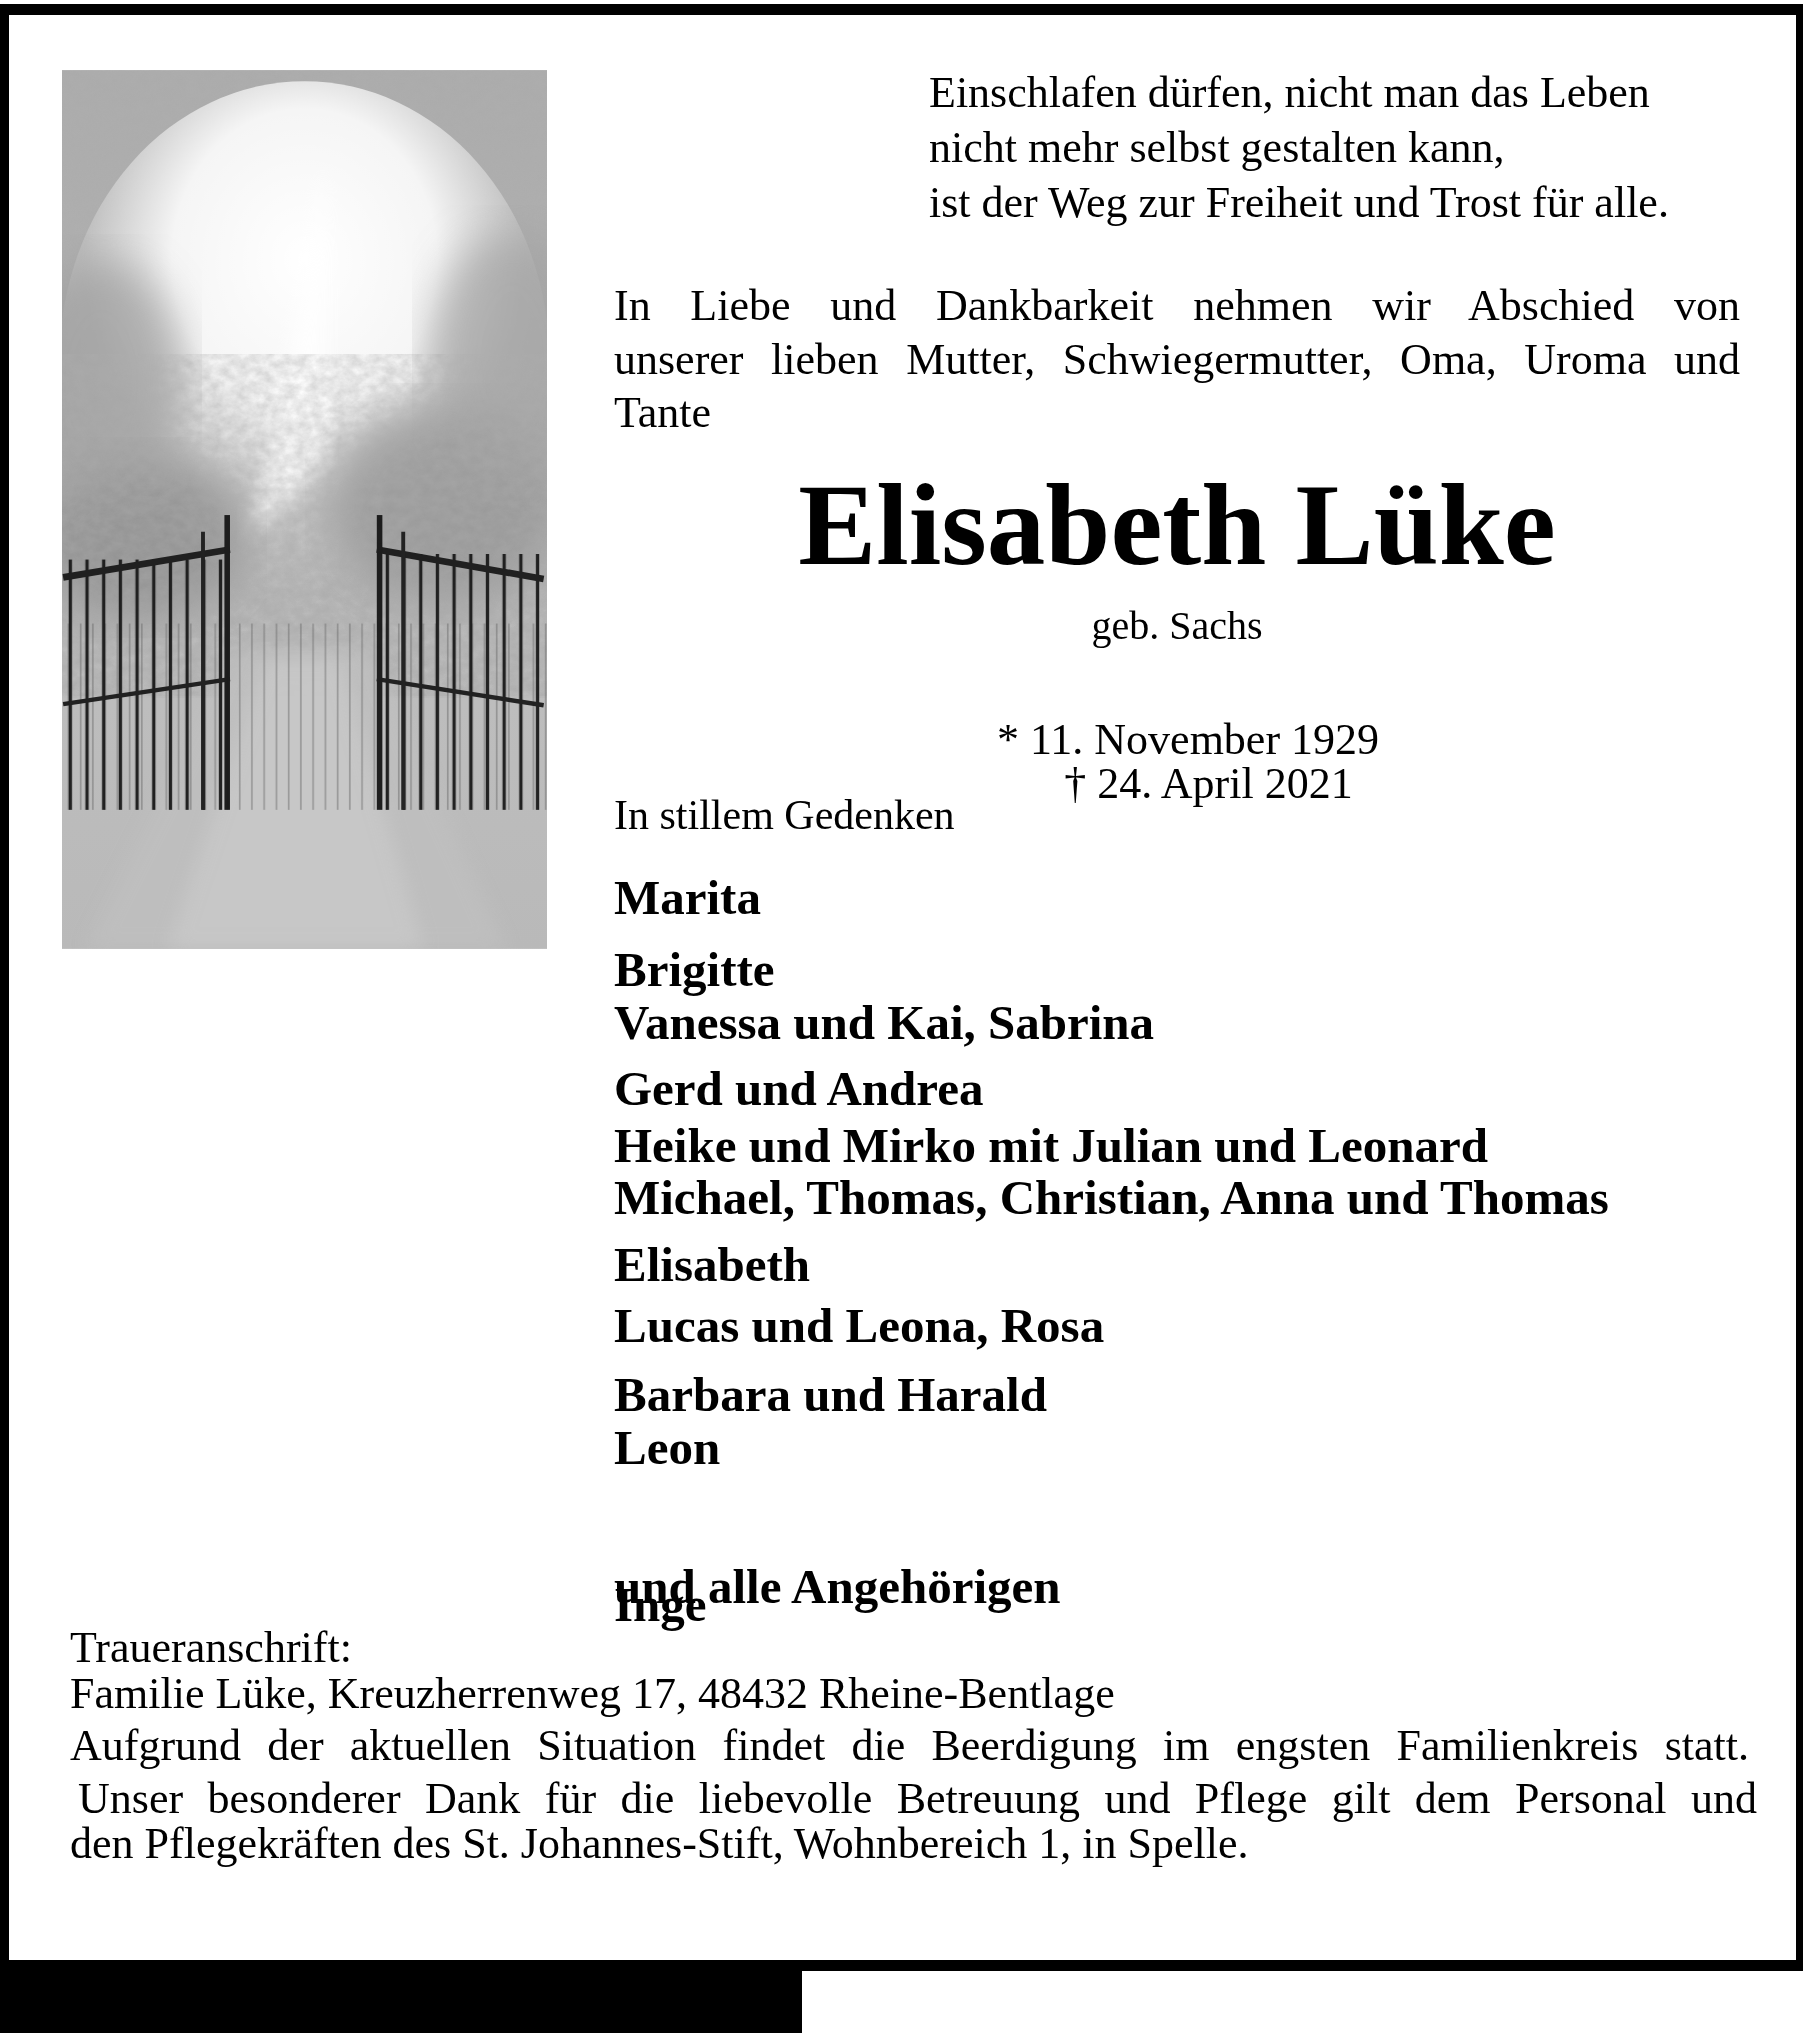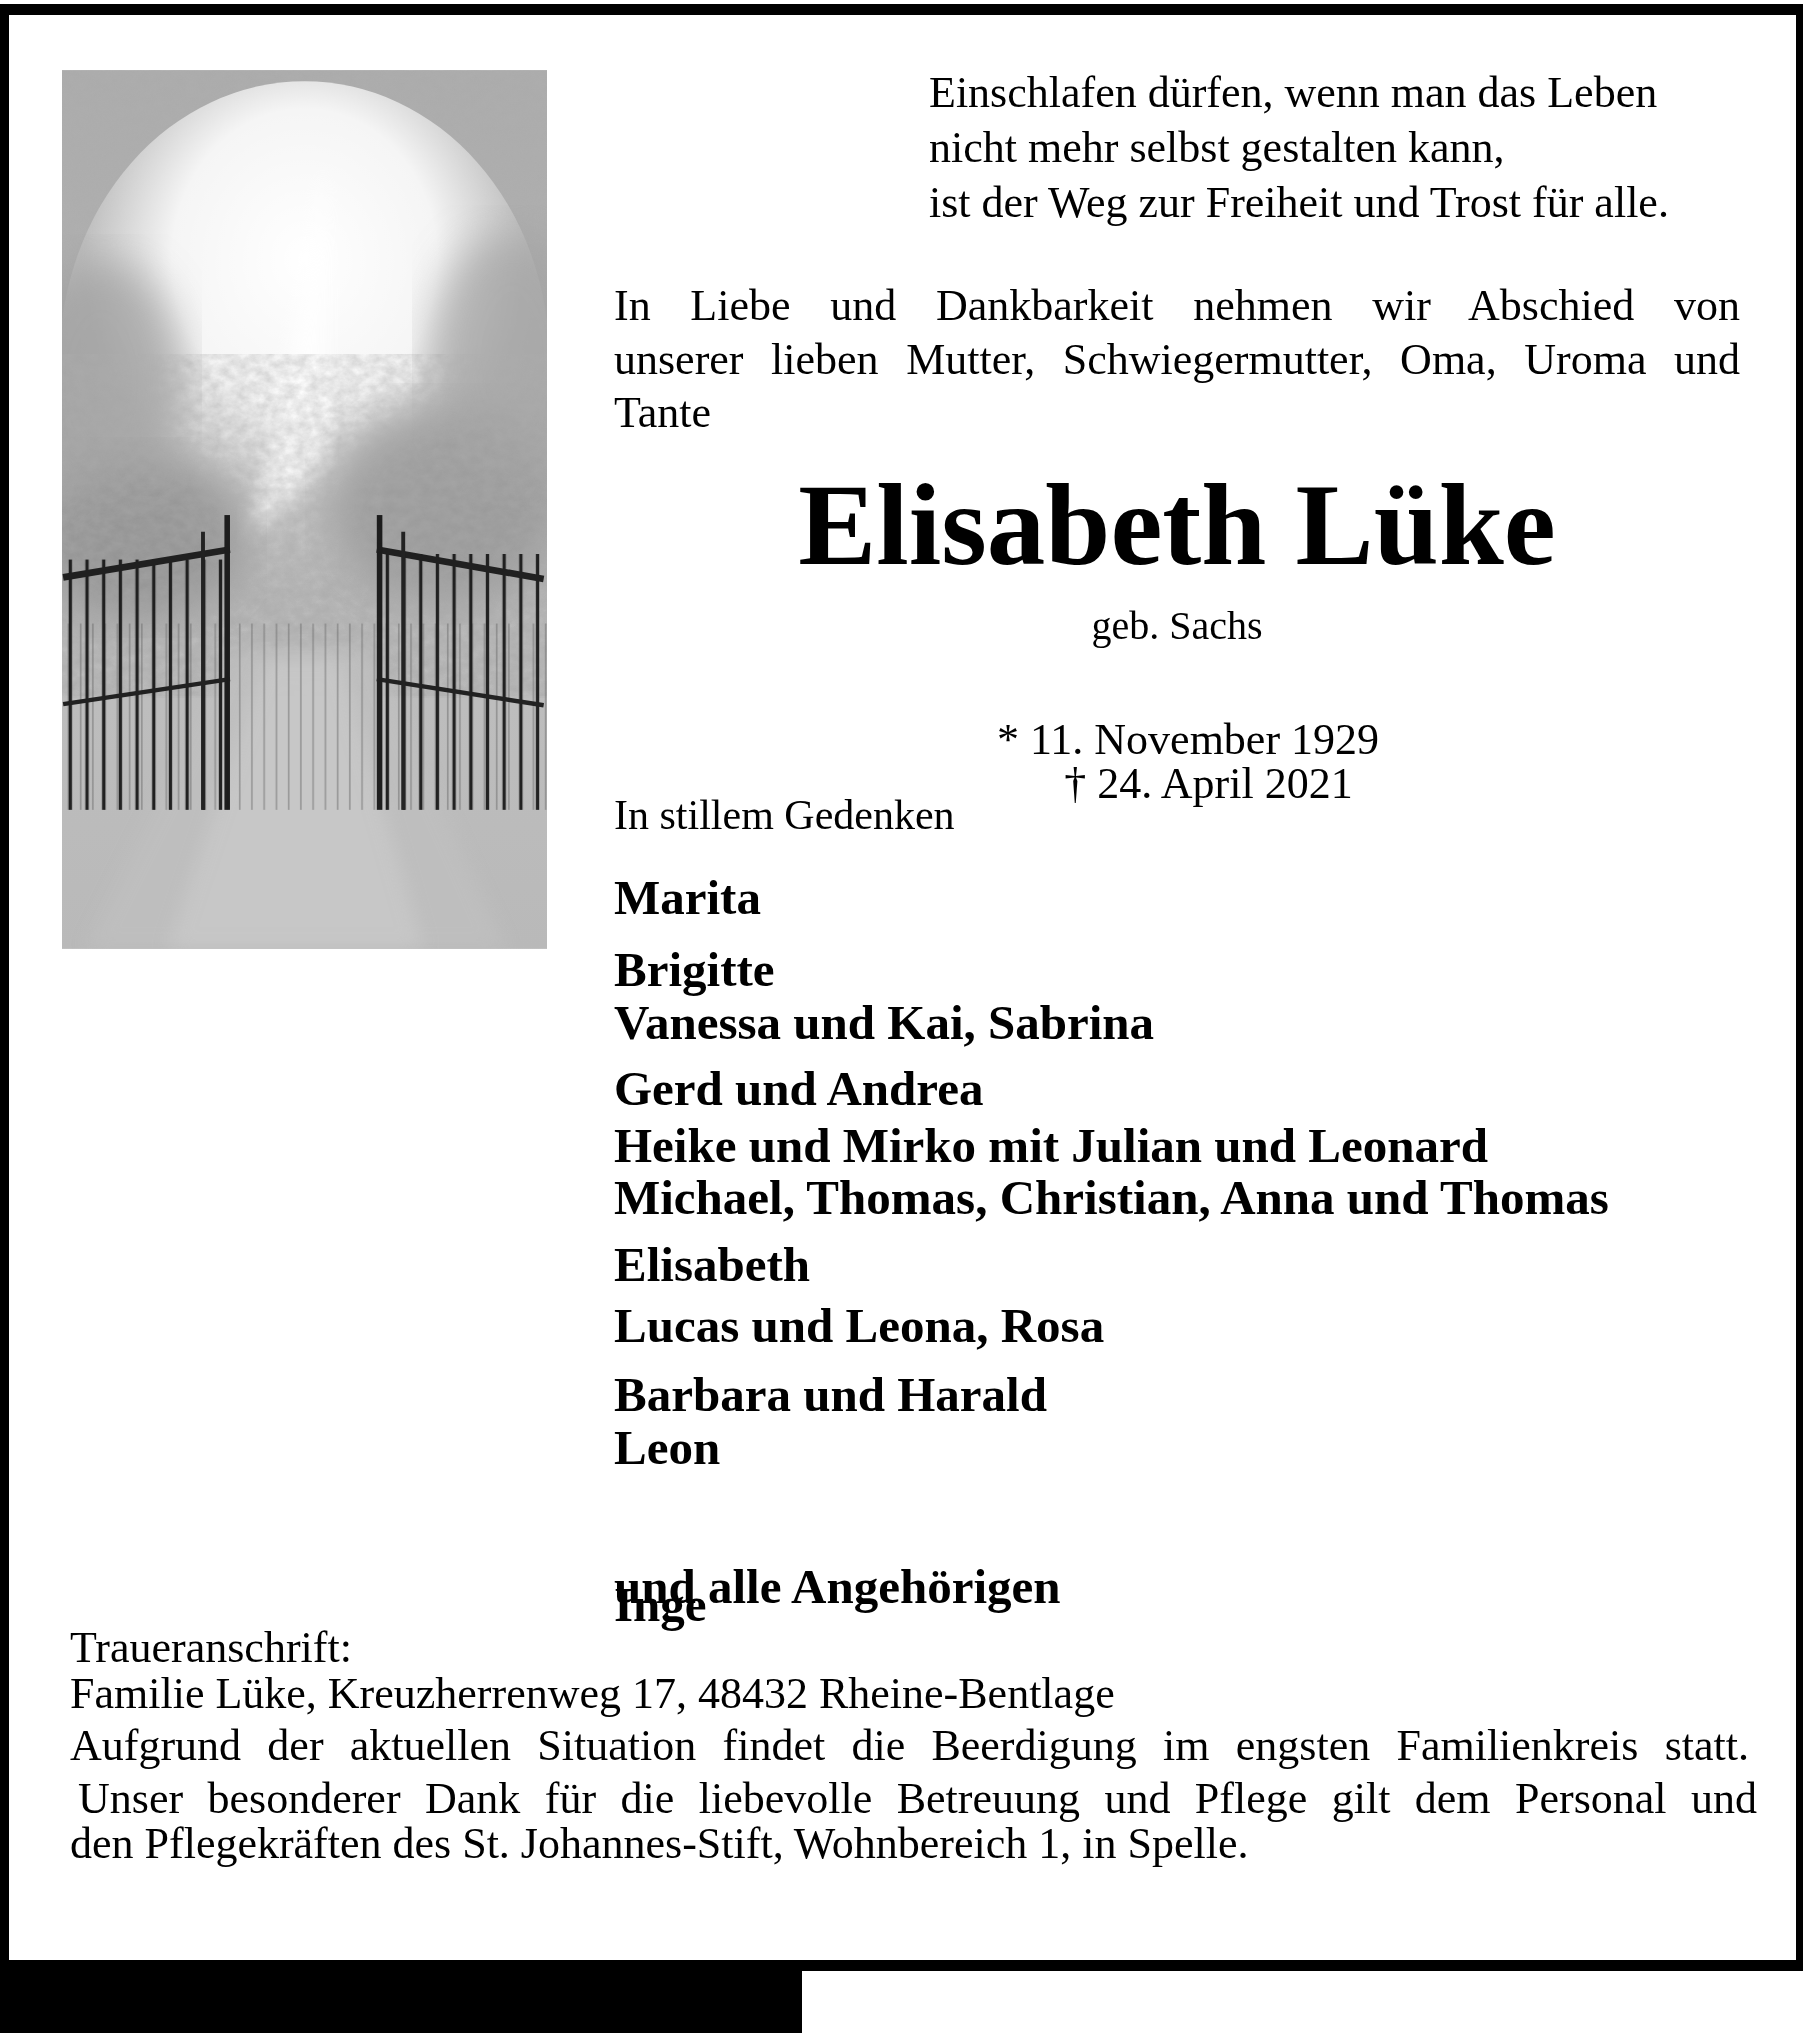--- a/index.html
+++ b/index.html
@@ -126,21 +126,21 @@
     <g opacity="0.95">
       <rect x="566" y="870" width="300" height="460" fill="url(#gateBars)"></rect>
       <line x1="566" y1="862" x2="866" y2="915" stroke="#1a1a1a" stroke-width="12"></line>
       <line x1="566" y1="1095" x2="866" y2="1142" stroke="#1a1a1a" stroke-width="8"></line>
       <rect x="566" y="800" width="10" height="530" fill="#161616"></rect>
       <rect x="610" y="830" width="7" height="500" fill="#1c1c1c"></rect>
     </g>
   </svg>
 </div>
 
-<div class="t body-size poem-0">Einschlafen dürfen, wenn man das Leben</div>
+<div class="t body-size poem-0">Einschlafen dürfen, nicht man das Leben</div>
 <div class="t body-size poem-1">nicht mehr selbst gestalten kann,</div>
 <div class="t body-size poem-2">ist der Weg zur Freiheit und Trost für alle.</div>
 
 <div class="t body-size intro-0 just">In Liebe und Dankbarkeit nehmen wir Abschied von</div>
 <div class="t body-size intro-1 just">unserer lieben Mutter, Schwiegermutter, Oma, Uroma und</div>
 <div class="t body-size intro-2">Tante</div>
 
 <div class="t name">Elisabeth Lüke</div>
 <div class="t maiden">geb. Sachs</div>
 <div class="t body-size dates">

